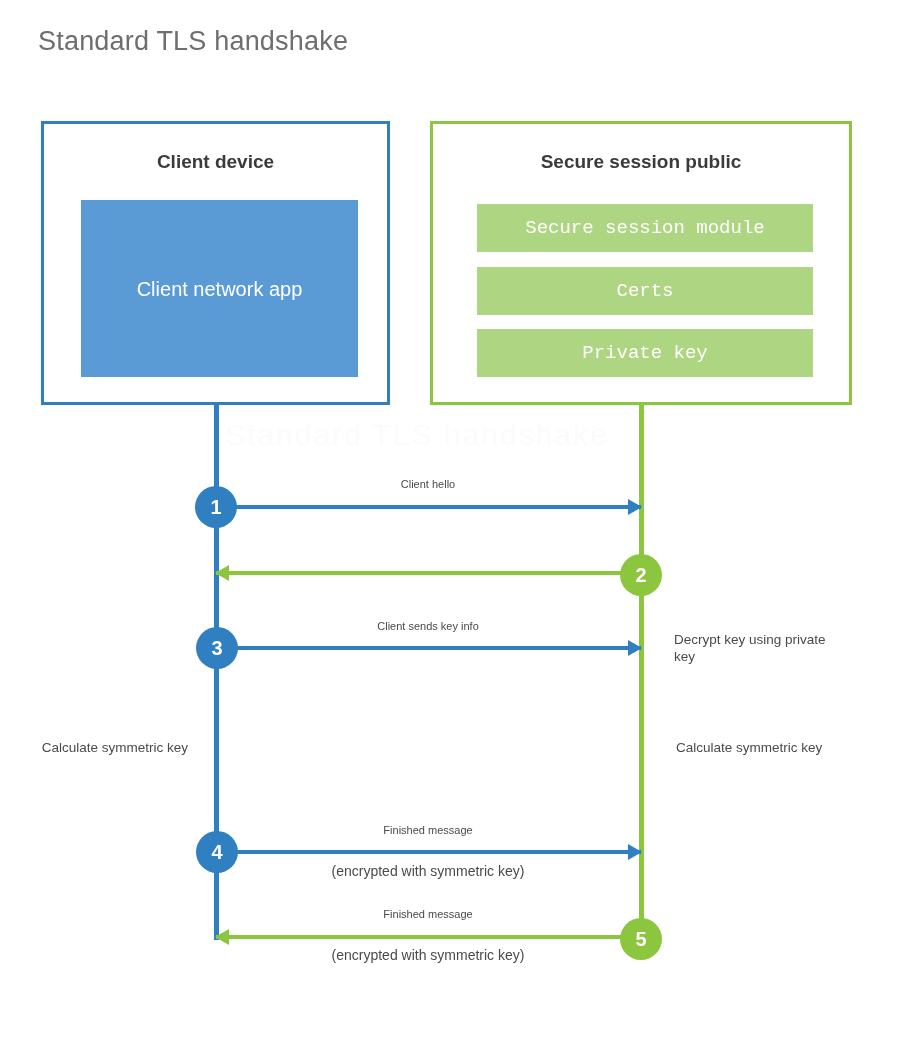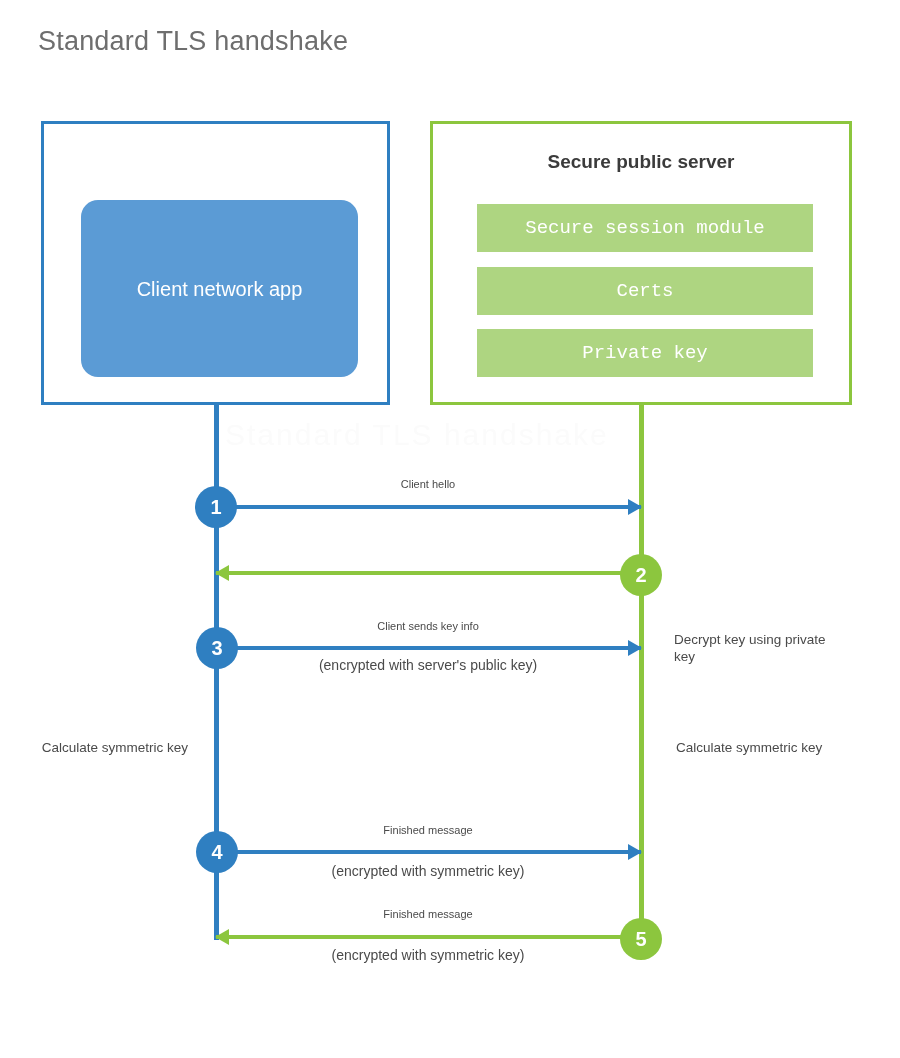--- a/index.html
+++ b/index.html
@@ -66,21 +66,20 @@
   #client-app {
     position: absolute;
     left: 37px;
     top: 76px;
     width: 277px;
     height: 177px;
     background: #5b9bd5;
     display: flex;
     align-items: center;
     justify-content: center;
-    border-radius: 17px;
   }
   #client-app .block-label {
     color: #ffffff;
     font-size: 20px;
     line-height: 28px;
     text-align: center;
     max-width: 180px;
   }
   .server-bar {
     position: absolute;
@@ -210,27 +209,28 @@
 </head>
 <body>
 
 <div id="canvas">
 
   <div id="watermark">Standard TLS handshake</div>
 
   <div class="diagram-title">Standard TLS handshake</div>
 
   <div class="party-box" id="client-box">
+    <div class="party-title">Client device</div>
     <div id="client-app">
       <span class="block-label">Client network app</span>
     </div>
   </div>
 
   <div class="party-box" id="server-box">
-    <div class="party-title">Secure public server</div>
+    <div class="party-title">Secure session public</div>
     <div class="server-bar" id="server-bar-0">
       <span class="block-label">Secure session module</span>
     </div>
     <div class="server-bar" id="server-bar-1">
       <span class="block-label">Certs</span>
     </div>
     <div class="server-bar" id="server-bar-2">
       <span class="block-label">Private key</span>
     </div>
   </div>
@@ -253,21 +253,20 @@
   </div>
   <div class="step-circle green" style="left:620px; top:554px;">
     <span>2</span>
   </div>
 
   <div class="msg-label" style="left:278px; top:620px; width:300px;">Client sends key info</div>
   <div class="arrow to-right blue" style="left:216px; top:646px; width:425px;">
     <div class="shaft"></div>
     <div class="head"></div>
   </div>
-  <div class="msg-sub" style="left:278px; top:657px; width:300px;">(encrypted with server's public key)</div>
   <div class="step-circle blue" style="left:196px; top:627px;">
     <span>3</span>
   </div>
   <div class="side-note left-align" style="left:674px; top:631px; width:170px;">Decrypt key using private key</div>
 
   <div class="side-note right-align" style="left:26px; top:739px; width:162px;">Calculate symmetric key</div>
   <div class="side-note left-align" style="left:676px; top:739px; width:170px;">Calculate symmetric key</div>
 
   <div class="msg-label" style="left:278px; top:824px; width:300px;">Finished message</div>
   <div class="arrow to-right blue" style="left:216px; top:850px; width:425px;">

